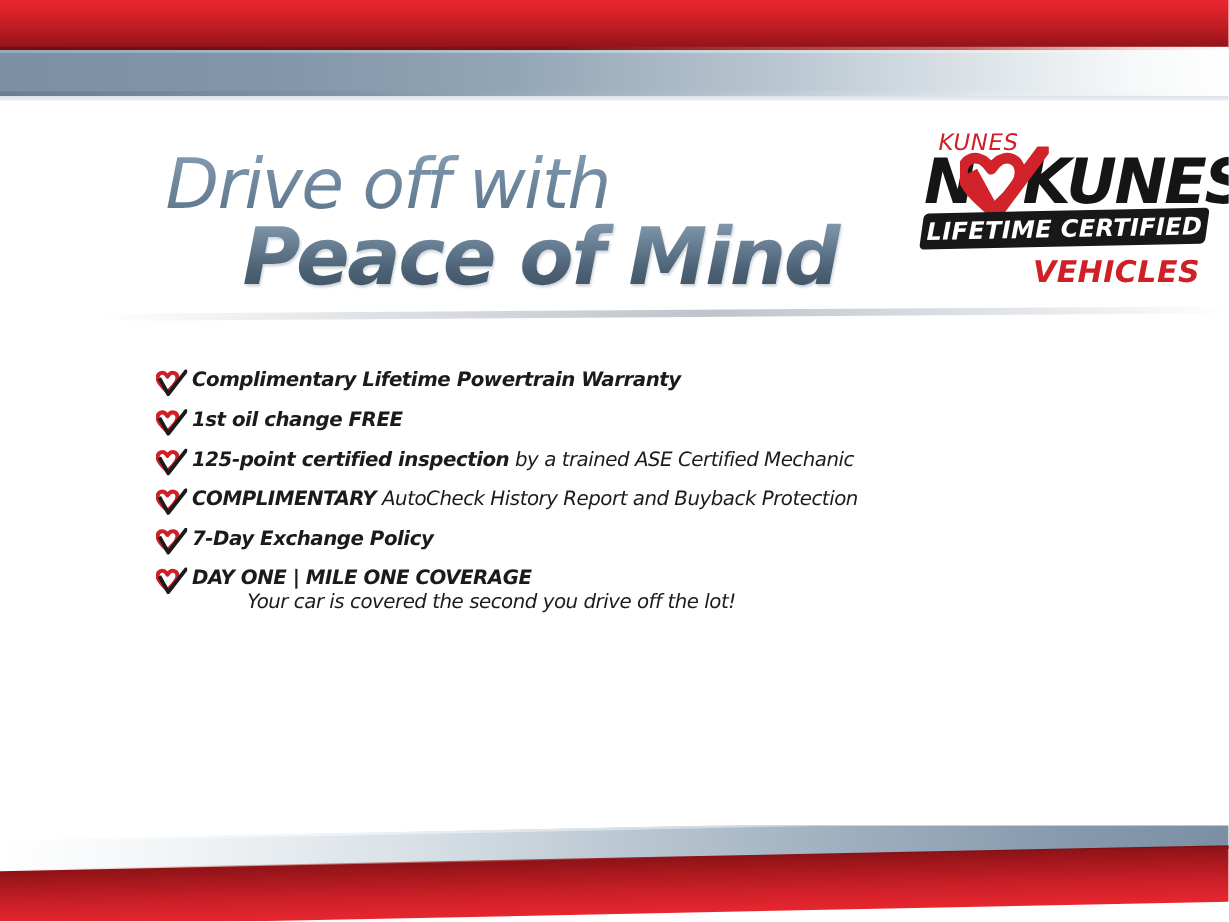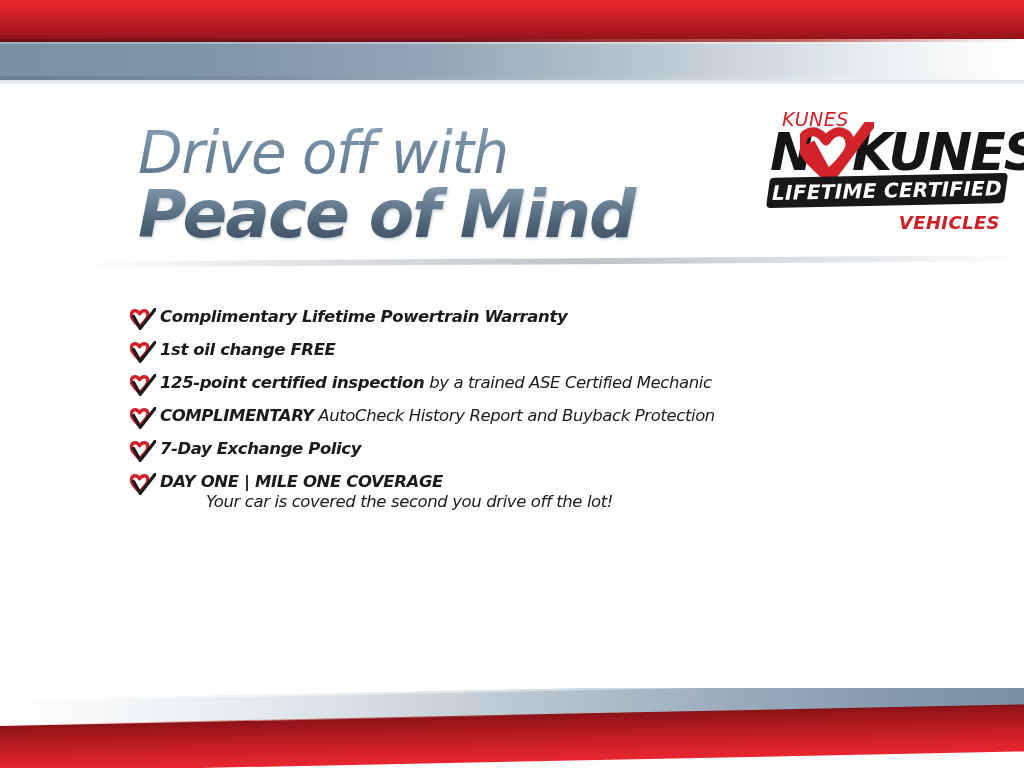--- a/index.html
+++ b/index.html
@@ -142,20 +142,21 @@
     -webkit-text-fill-color: transparent;
     white-space: nowrap;
   }
   .headline-line2 {
     font-family: "DejaVu Sans", sans-serif;
     font-style: italic;
     font-weight: bold;
     font-size: 66px;
     line-height: 70px;
     letter-spacing: -2px;
+    margin-left: 64px;
     margin-top: -4px;
     background: linear-gradient(to bottom, #8ca0b2 0%, #6b8297 30%, #4e6377 62%, #3c4d5e 100%);
     -webkit-background-clip: text;
     background-clip: text;
     color: transparent;
     -webkit-text-fill-color: transparent;
     white-space: nowrap;
     filter: drop-shadow(1px 2px 1px rgba(120,135,150,.35));
   }
 
@@ -233,21 +234,21 @@
     white-space: nowrap;
     transform: skewX(8deg);
   }
   .logo-vehicles {
     position: absolute;
     right: 8px;
     top: 104px;
     font-family: "DejaVu Sans", sans-serif;
     font-weight: bold;
     font-style: italic;
-    font-size: 18px;
+    font-size: 25px;
     letter-spacing: .4px;
     color: #cf2027;
     white-space: nowrap;
   }
 
   
   .divider {
     position: absolute;
     left: 0;
     top: 262px;

